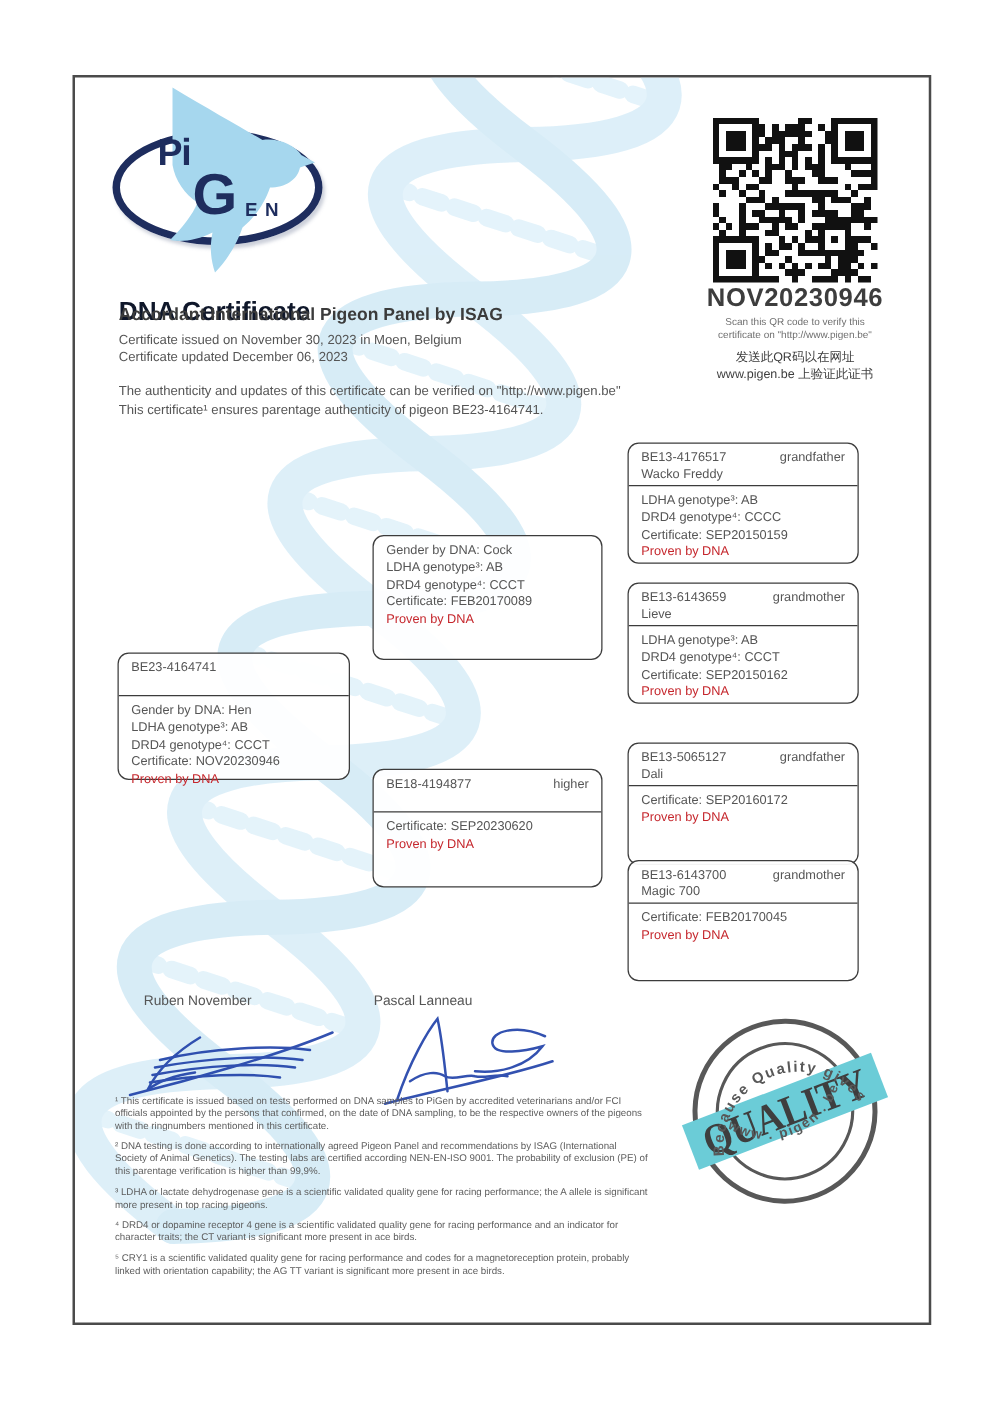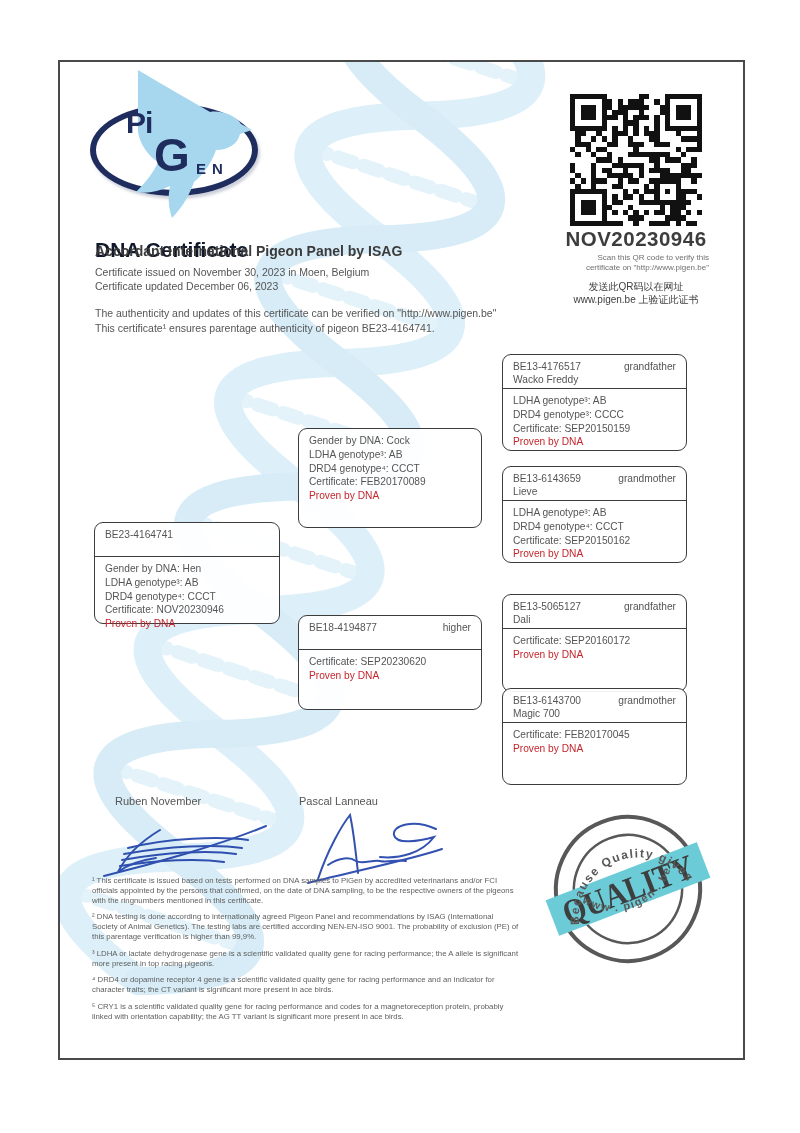--- a/index.html
+++ b/index.html
@@ -20,21 +20,21 @@
   .logo .l-pi { position:absolute; left:38px; top:26px; font-size:30px; font-weight:bold;
     color:#1e2d5e; letter-spacing:-1px; }
   .logo .l-g  { position:absolute; left:66px; top:48px; font-size:46px; font-weight:bold; color:#1e2d5e; }
   .logo .l-en { position:absolute; left:108px; top:80px; font-size:15px; font-weight:bold;
     color:#1e2d5e; letter-spacing:6px; }
 
   
   .qrblock { position:absolute; left:503px; top:32px; width:146px; text-align:center; z-index:2; }
   .qrblock svg { width:132px; height:132px; display:block; margin:0 auto; }
   .qr-code { font-size:20.5px; font-weight:bold; color:#3d3d3d; margin-top:1px; letter-spacing:0.5px; }
-  .qr-cap { font-size:8px; color:#6f6f6f; line-height:10px; margin-top:2px;text-align:right; }
+  .qr-cap { font-size:8px; color:#6f6f6f; line-height:10px; margin-top:2px; }
   .qr-cn  { font-size:10px; color:#3d3d3d; line-height:13px; margin-top:7px; }
 
   
   .title    { position:absolute; left:35px; top:152px; font-size:21px; font-weight:bold; color:#0f172a; z-index:2;margin-top:24px;}
   .subtitle { position:absolute; left:35px; top:181px; font-size:14px; font-weight:bold; color:#3b3b3b; z-index:2;}
   .issue-block { position:absolute; left:35px; top:203px; font-size:10.5px; color:#555; line-height:14px; z-index:2;}
   .intro { position:absolute; left:35px; top:244px; font-size:10.5px; color:#555; line-height:14.5px; z-index:2;}
 
   
   .pbox { position:absolute; background:rgba(255,255,255,.94); border:1.6px solid #3c3c3c;
@@ -508,21 +508,21 @@
   <div class="pbox b-gf1">
     <div class="hdr">
       <div class="hrow">
         <span>BE13-4176517</span>
         <span>grandfather</span>
       </div>
       <div class="name">Wacko Freddy</div>
     </div>
     <div class="bd">
       <div>LDHA genotype³: AB</div>
-      <div>DRD4 genotype³: CCCC</div>
+      <div>DRD4 genotype⁴: CCCC</div>
       <div>Certificate: SEP20150159</div>
       <div class="proven">Proven by DNA</div>
     </div>
   </div>
 
   <div class="pbox b-gm1">
     <div class="hdr">
       <div class="hrow">
         <span>BE13-6143659</span>
         <span>grandmother</span>

